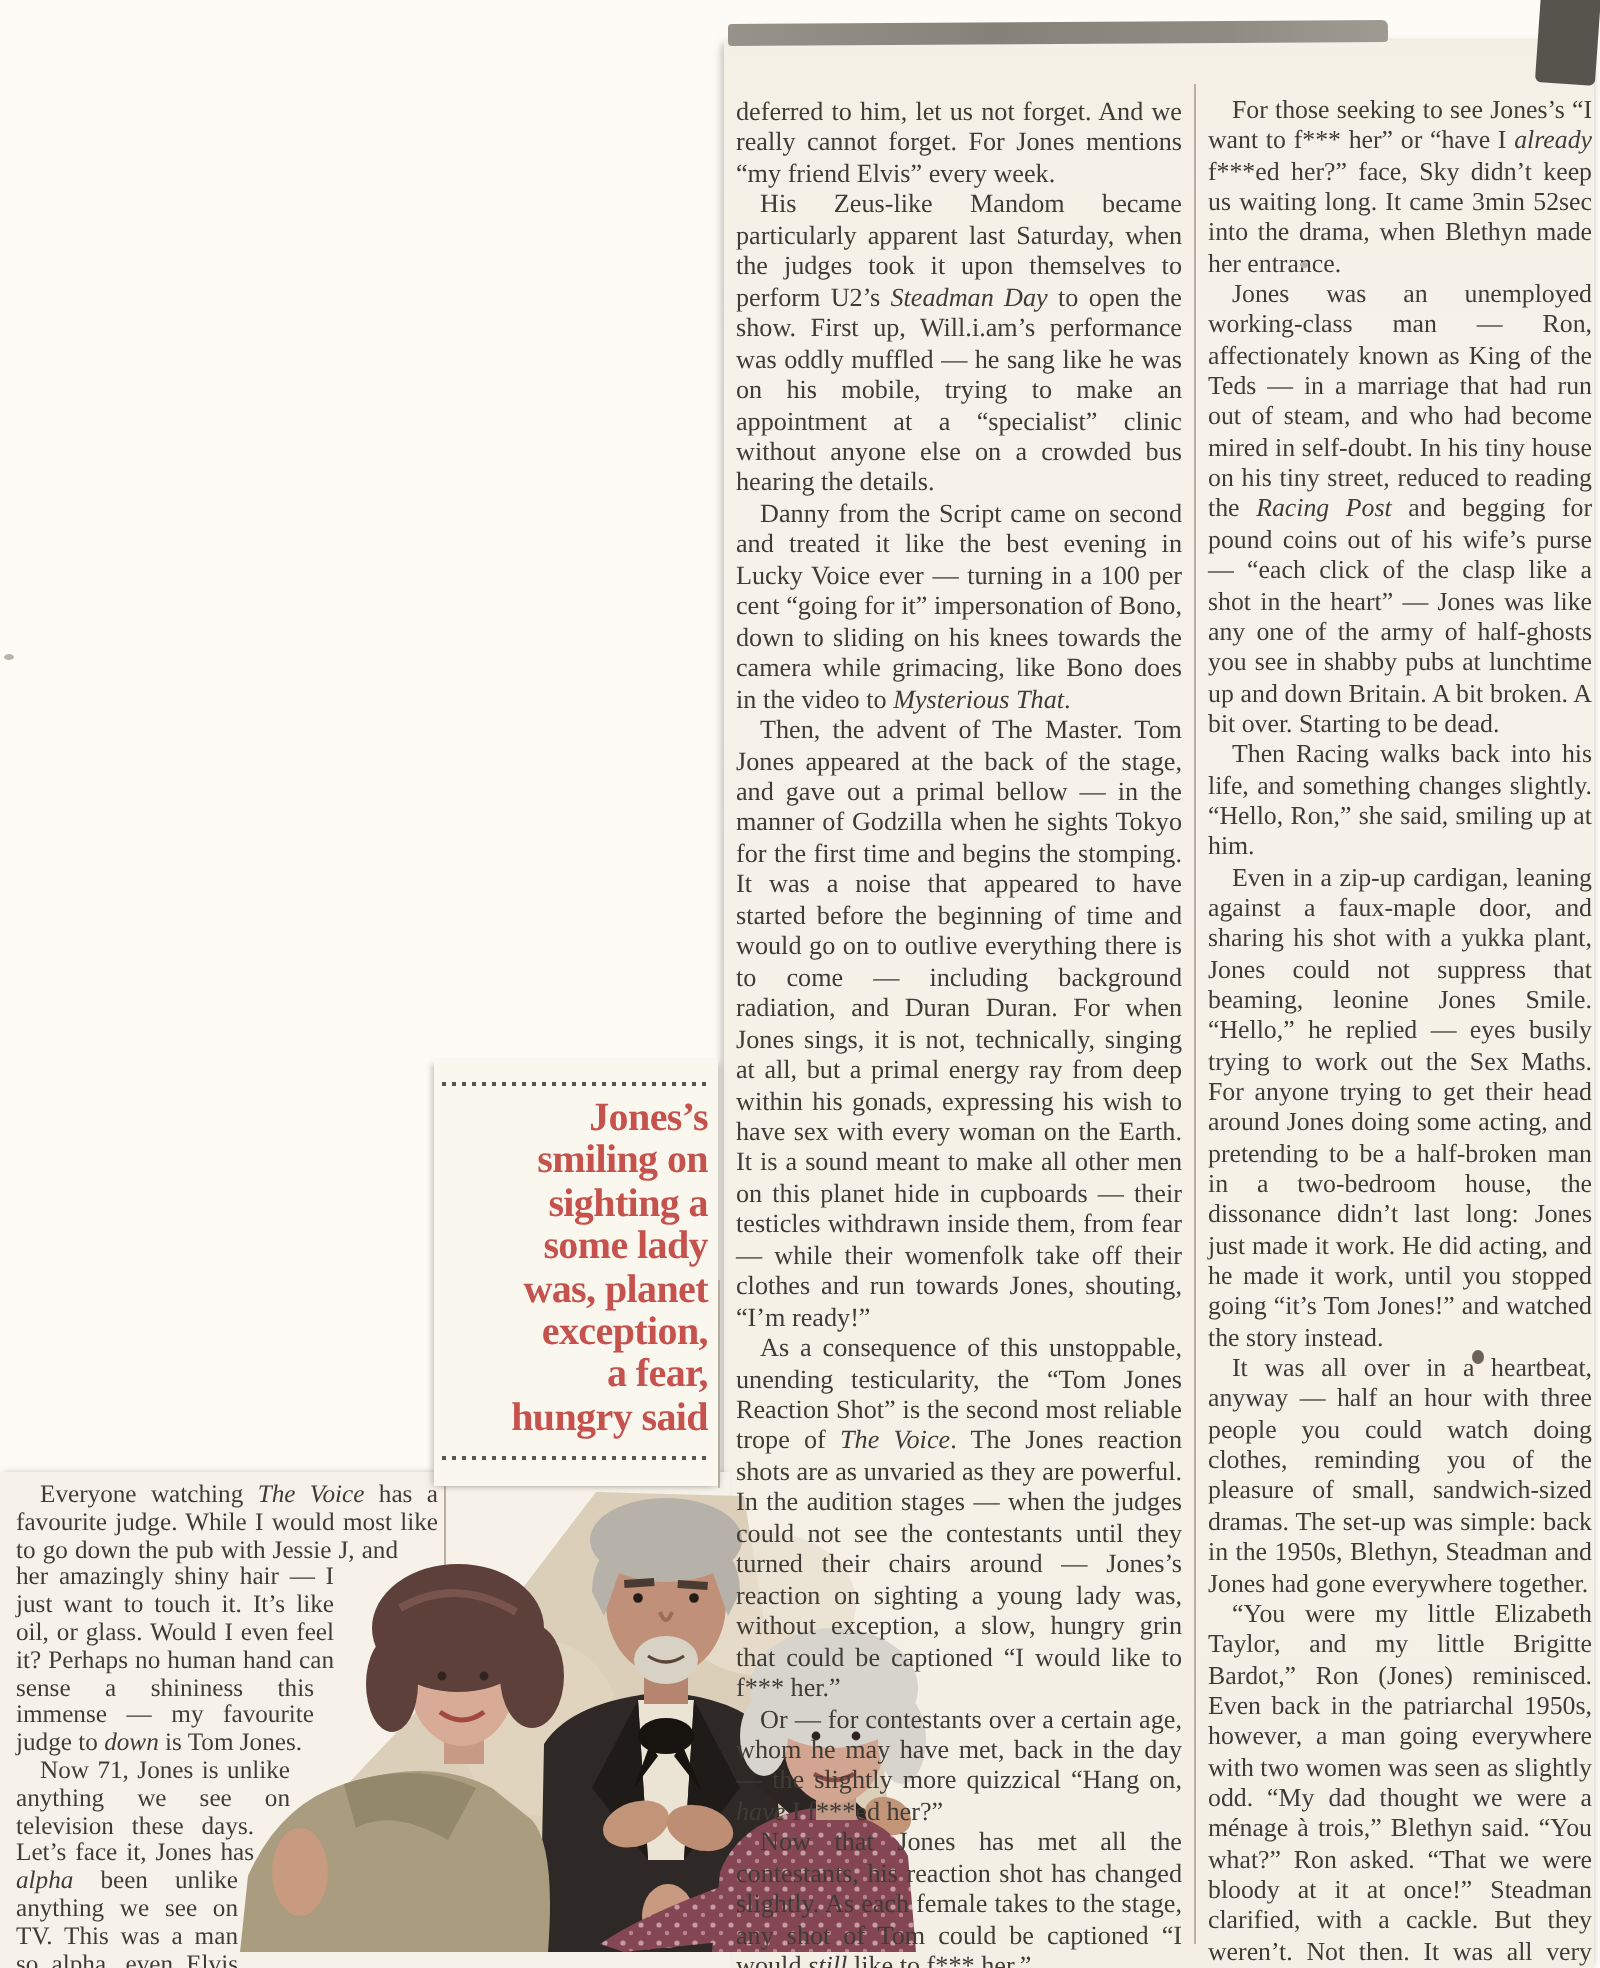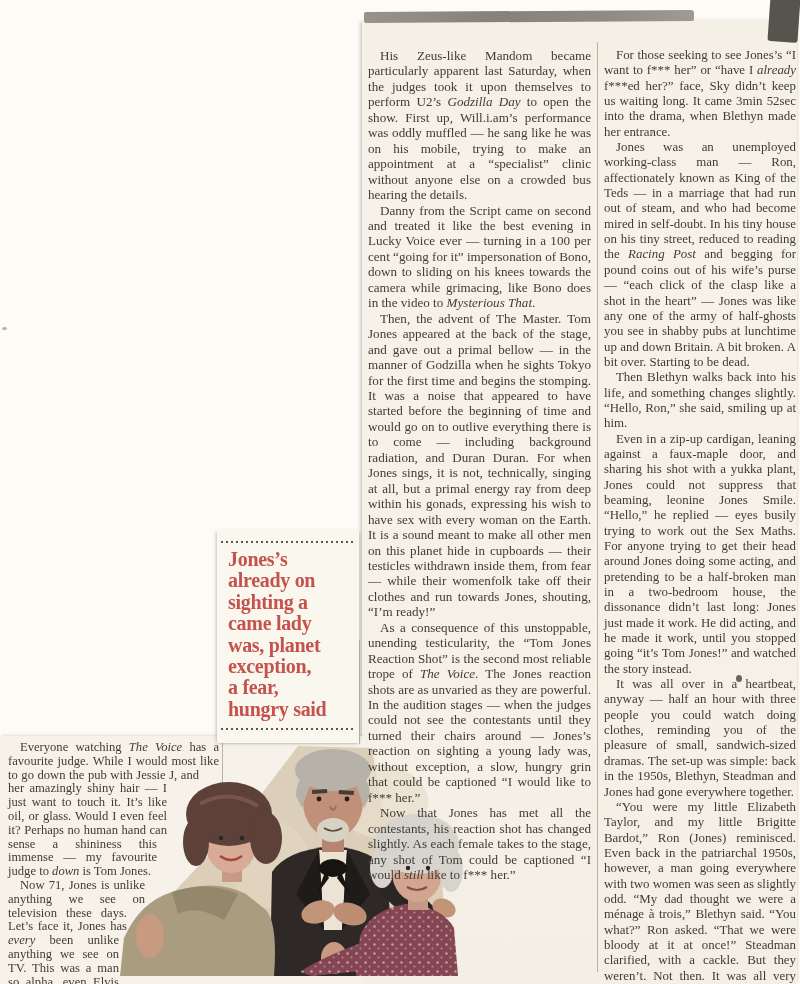--- a/index.html
+++ b/index.html
@@ -41,20 +41,21 @@
   .dotted { position:absolute; left:4px; right:4px; height:2px;
     background-image:repeating-linear-gradient(90deg,#5a564f 0 2px,transparent 2px 5px); }
   .dotted.top { top:11px; }
   .dotted.bottom { bottom:13px; }
 
   
   .quote-text {
     position:absolute; left:11px; top:19px; width:126px;
     color:#c5524d; font-weight:bold; font-size:20px; line-height:21.4px;
     letter-spacing:-0.3px;
+    text-align:right;
   }
 
   
   .col { position:absolute; color:#403c35; text-align:justify; }
   .col p { margin:0; text-indent:12px; }
   .col p.cont { text-indent:0; }
   .col-middle { left:368px; top:48px; width:223px; font-size:13.1px; line-height:15.45px; }
   .col-right  { left:604px; top:48px; width:192px; font-size:12.9px; line-height:15.35px; }
   .col-left   { left:8px;  top:741px; width:211px; font-size:12.6px; line-height:13.8px; }
   .rule-v { position:absolute; width:1px; background:#b8b2a4; }
@@ -154,59 +155,61 @@
   <ellipse cx="331" cy="126" rx="12" ry="22" fill="#d7d4ce"></ellipse>
   <circle cx="288" cy="124" r="2.2" fill="#2e2420"></circle>
   <circle cx="308" cy="124" r="2.2" fill="#2e2420"></circle>
   <path d="M287,143 Q297,149 307,143" stroke="#8c4a44" stroke-width="2.2" fill="none"></path>
 </svg>
 
 <div class="clip clip-quote">
   <div class="dotted top"></div>
   <div class="quote-text">
     <div>Jones’s</div>
-    <div>already on</div>
+    <div>smiling on</div>
     <div>sighting a</div>
-    <div>came lady</div>
+    <div>some lady</div>
     <div>was, planet</div>
     <div>exception,</div>
     <div>a fear,</div>
     <div>hungry said</div>
   </div>
   <div class="dotted bottom"></div>
 </div>
 
 <div class="col col-middle">
-  <p>His Zeus-like Mandom became particularly apparent last Saturday, when the judges took it upon themselves to perform U2’s <i>Godzilla Day</i> to open the show. First up, Will.i.am’s performance was oddly muffled — he sang like he was on his mobile, trying to make an appointment at a “specialist” clinic without anyone else on a crowded bus hearing the details.</p>
+  <p class="cont">deferred to him, let us not forget. And we really cannot forget. For Jones mentions “my friend Elvis” every week.</p>
+  <p>His Zeus-like Mandom became particularly apparent last Saturday, when the judges took it upon themselves to perform U2’s <i>Steadman Day</i> to open the show. First up, Will.i.am’s performance was oddly muffled — he sang like he was on his mobile, trying to make an appointment at a “specialist” clinic without anyone else on a crowded bus hearing the details.</p>
   <p>Danny from the Script came on second and treated it like the best evening in Lucky Voice ever — turning in a 100 per cent “going for it” impersonation of Bono, down to sliding on his knees towards the camera while grimacing, like Bono does in the video to <i>Mysterious That</i>.</p>
   <p>Then, the advent of The Master. Tom Jones appeared at the back of the stage, and gave out a primal bellow — in the manner of Godzilla when he sights Tokyo for the first time and begins the stomping. It was a noise that appeared to have started before the beginning of time and would go on to outlive everything there is to come — including background radiation, and Duran Duran. For when Jones sings, it is not, technically, singing at all, but a primal energy ray from deep within his gonads, expressing his wish to have sex with every woman on the Earth. It is a sound meant to make all other men on this planet hide in cupboards — their testicles withdrawn inside them, from fear — while their womenfolk take off their clothes and run towards Jones, shouting, “I’m ready!”</p>
   <p>As a consequence of this unstoppable, unending testicularity, the “Tom Jones Reaction Shot” is the second most reliable trope of <i>The Voice</i>. The Jones reaction shots are as unvaried as they are powerful. In the audition stages — when the judges could not see the contestants until they turned their chairs around — Jones’s reaction on sighting a young lady was, without exception, a slow, hungry grin that could be captioned “I would like to f*** her.”</p>
+  <p>Or — for contestants over a certain age, whom he may have met, back in the day — the slightly more quizzical “Hang on, <i>have</i> I f***ed her?”</p>
   <p>Now that Jones has met all the contestants, his reaction shot has changed slightly. As each female takes to the stage, any shot of Tom could be captioned “I would <i>still</i> like to f*** her.”</p>
 
   <div class="stepL" style="width:0;height:16px"></div>
 
 </div>
 
 <div class="col col-right">
   <p>For those seeking to see Jones’s “I want to f*** her” or “have I <i>already</i> f***ed her?” face, Sky didn’t keep us waiting long. It came 3min 52sec into the drama, when Blethyn made her entrance.</p>
   <p>Jones was an unemployed working-class man — Ron, affectionately known as King of the Teds — in a marriage that had run out of steam, and who had become mired in self-doubt. In his tiny house on his tiny street, reduced to reading the <i>Racing Post</i> and begging for pound coins out of his wife’s purse — “each click of the clasp like a shot in the heart” — Jones was like any one of the army of half-ghosts you see in shabby pubs at lunchtime up and down Britain. A bit broken. A bit over. Starting to be dead.</p>
-  <p>Then Blethyn walks back into his life, and something changes slightly. “Hello, Ron,” she said, smiling up at him.</p>
+  <p>Then Racing walks back into his life, and something changes slightly. “Hello, Ron,” she said, smiling up at him.</p>
   <p>Even in a zip-up cardigan, leaning against a faux-maple door, and sharing his shot with a yukka plant, Jones could not suppress that beaming, leonine Jones Smile. “Hello,” he replied — eyes busily trying to work out the Sex Maths. For anyone trying to get their head around Jones doing some acting, and pretending to be a half-broken man in a two-bedroom house, the dissonance didn’t last long: Jones just made it work. He did acting, and he made it work, until you stopped going “it’s Tom Jones!” and watched the story instead.</p>
   <p>It was all over in a heartbeat, anyway — half an hour with three people you could watch doing clothes, reminding you of the pleasure of small, sandwich-sized dramas. The set-up was simple: back in the 1950s, Blethyn, Steadman and Jones had gone everywhere together.</p>
   <p>“You were my little Elizabeth Taylor, and my little Brigitte Bardot,” Ron (Jones) reminisced. Even back in the patriarchal 1950s, however, a man going everywhere with two women was seen as slightly odd. “My dad thought we were a ménage à trois,” Blethyn said. “You what?” Ron asked. “That we were bloody at it at once!” Steadman clarified, with a cackle. But they weren’t. Not then. It was all very chaste — until Ron finally had to make a choice between the two.</p>
 
 </div>
 
 <div class="col col-left">
   <div class="stepR" style="width:0;height:28px"></div>
   <div class="stepR" style="width:20px;height:14px"></div>
   <div class="stepR" style="width:52px;height:56px"></div>
   <div class="stepR" style="width:62px;height:42px"></div>
   <div class="stepR" style="width:74px;height:28px"></div>
   <div class="stepR" style="width:92px;height:28px"></div>
   <div class="stepR" style="width:100px;height:80px"></div>
   <p>Everyone watching <i>The Voice</i> has a favourite judge. While I would most like to go down the pub with Jessie J, and her amazingly shiny hair — I just want to touch it. It’s like oil, or glass. Would I even feel it? Perhaps no human hand can sense a shininess this immense — my favourite judge to <i>down</i> is Tom Jones.</p>
-  <p>Now 71, Jones is unlike anything we see on television these days. Let’s face it, Jones has <i>every</i> been unlike anything we see on TV. This was a man so alpha, even Elvis Presley</p>
+  <p>Now 71, Jones is unlike anything we see on television these days. Let’s face it, Jones has <i>alpha</i> been unlike anything we see on TV. This was a man so alpha, even Elvis Presley</p>
 </div>
 
 <div class="speck" style="left:2px;top:327px;width:5px;height:3px"></div>
 <div class="speck" style="left:650px;top:131px;width:4px;height:3px"></div>
 <div class="speck" style="left:736px;top:675px;width:6px;height:7px;background:#6b6258"></div>
 
 </body></html>

